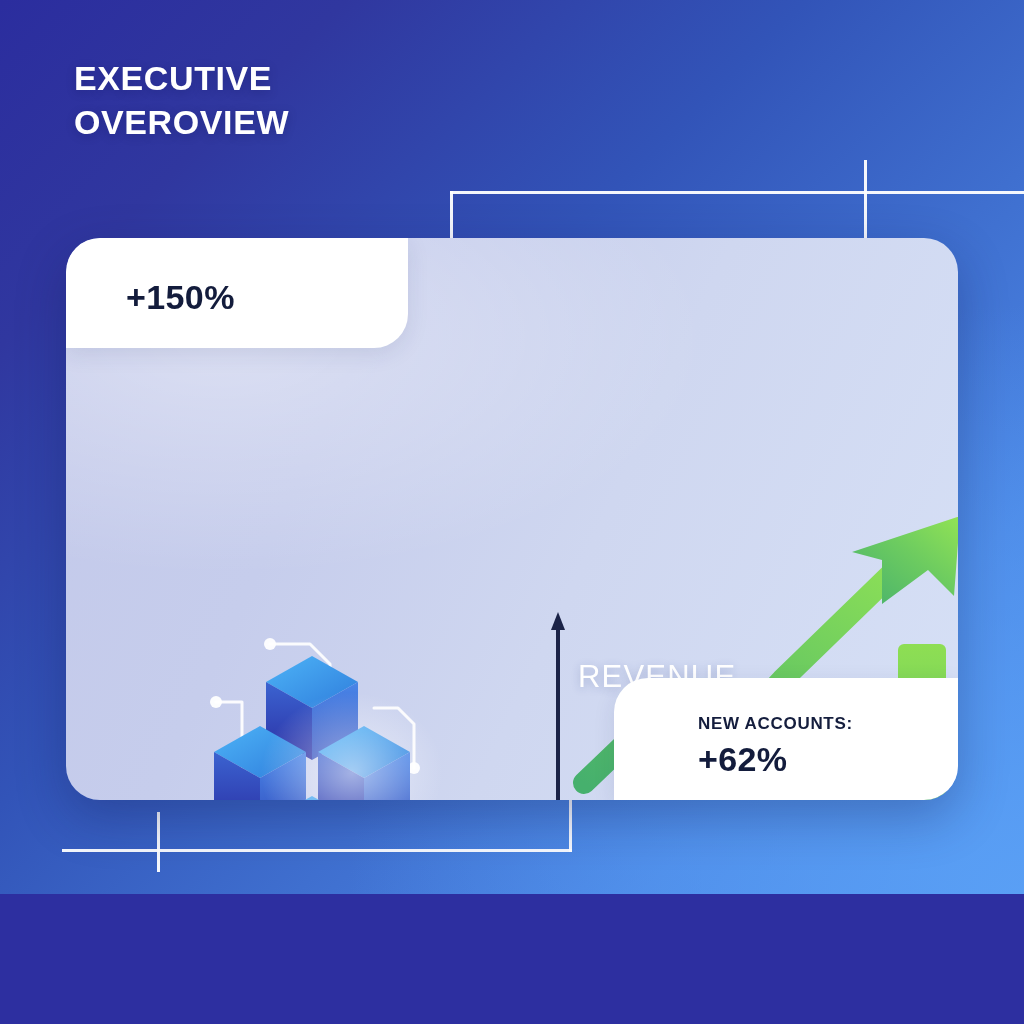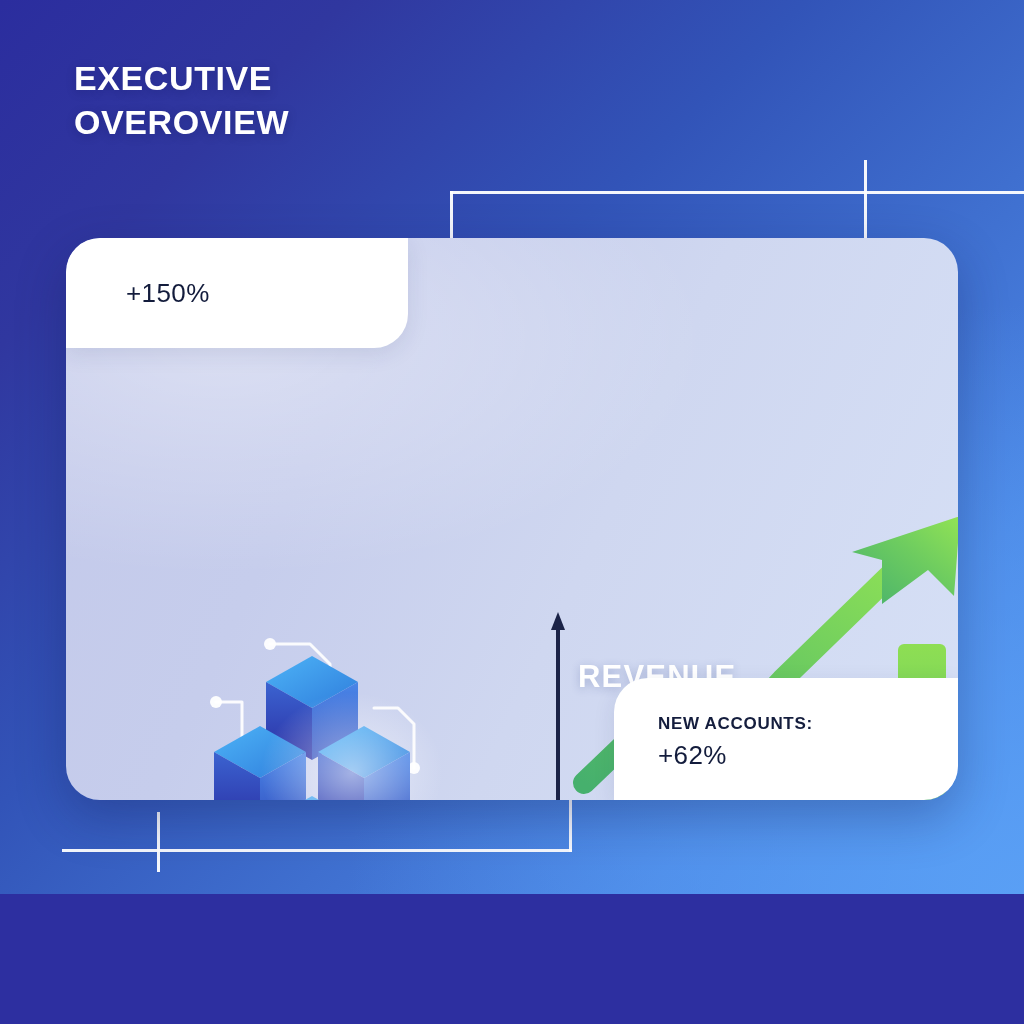--- a/index.html
+++ b/index.html
@@ -49,50 +49,50 @@
   
   .metric{
     position:absolute;background:#ffffff;
     box-shadow:0 6px 22px rgba(30,40,100,0.10);
   }
   .metric .m-label{
     color:#141d3d;font-weight:bold;font-size:17px;letter-spacing:.7px;
     text-transform:uppercase;
   }
   .metric .m-value{
-    color:#131c3c;font-weight:normal;font-size:26px;letter-spacing:.4px;
+    color:#131c3c;font-weight:bold;font-size:34px;letter-spacing:.4px;
     margin-top:6px;
   }
   .metric.top-left{
     left:0;top:0;width:342px;height:110px;
     border-radius:34px 0 34px 0;
     padding:34px 0 0 60px;box-sizing:border-box;
   }
   .metric.bottom-right{
     right:0;bottom:0;width:344px;height:122px;
     border-radius:34px 0 34px 0;
-    padding:36px 0 0 44px;box-sizing:border-box;
+    padding:36px 0 0 84px;box-sizing:border-box;
   }
 
   
   .cubes{position:absolute;left:136px;top:390px;width:300px;height:285px;}
   .cubes .glow{
     position:absolute;left:20px;top:30px;width:260px;height:230px;
     background:radial-gradient(50% 50% at 50% 50%, rgba(255,255,255,0.55) 0%, rgba(255,255,255,0) 70%);
   }
 
   
   .lock{position:absolute;left:344px;top:558px;width:90px;height:90px;}
 
   
   .chart{position:absolute;left:470px;top:270px;width:460px;height:390px;}
 
   .revenue-label{
     position:absolute;left:512px;top:421px;
-    color:#ffffff;font-weight:bold;font-size:31px;letter-spacing:1.2px;
+    color:#ffffff;font-weight:normal;font-size:31px;letter-spacing:1.2px;
     text-transform:uppercase;
     text-shadow:0 2px 8px rgba(40,60,130,0.25);
   }
 </style>
 </head>
 <body>
 
 <div id="stage">
 
   <div class="title">EXECUTIVE

